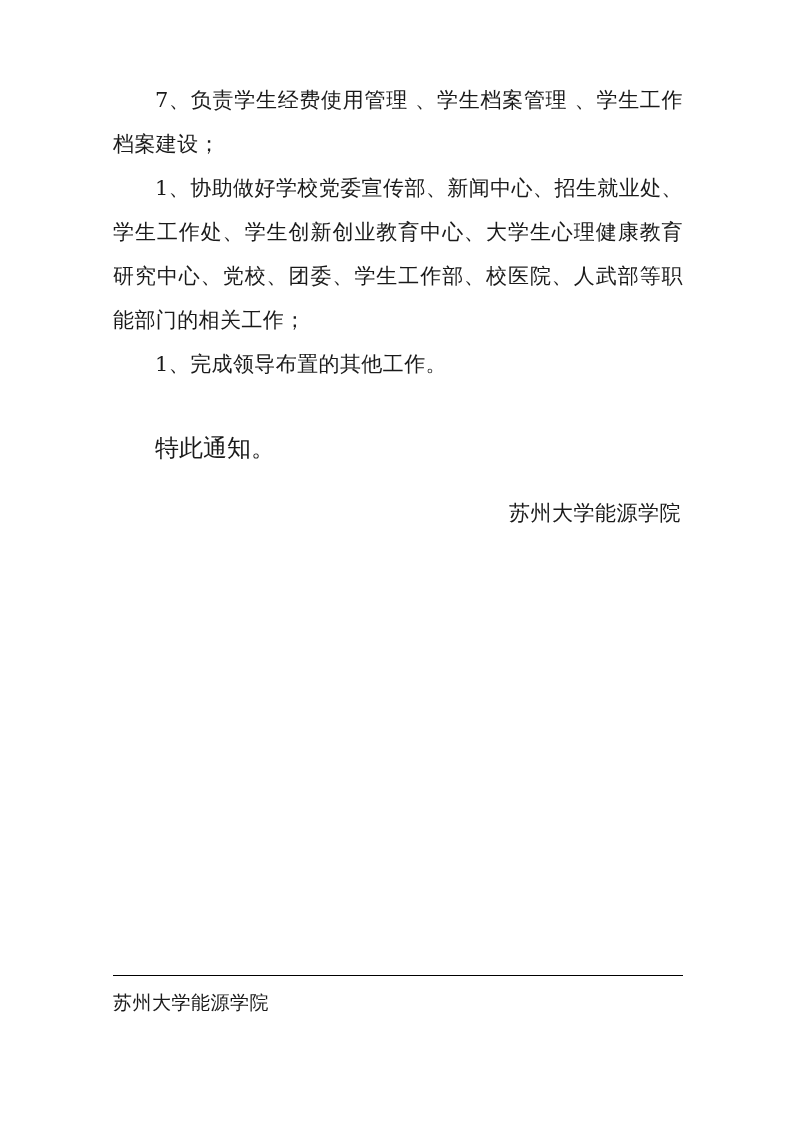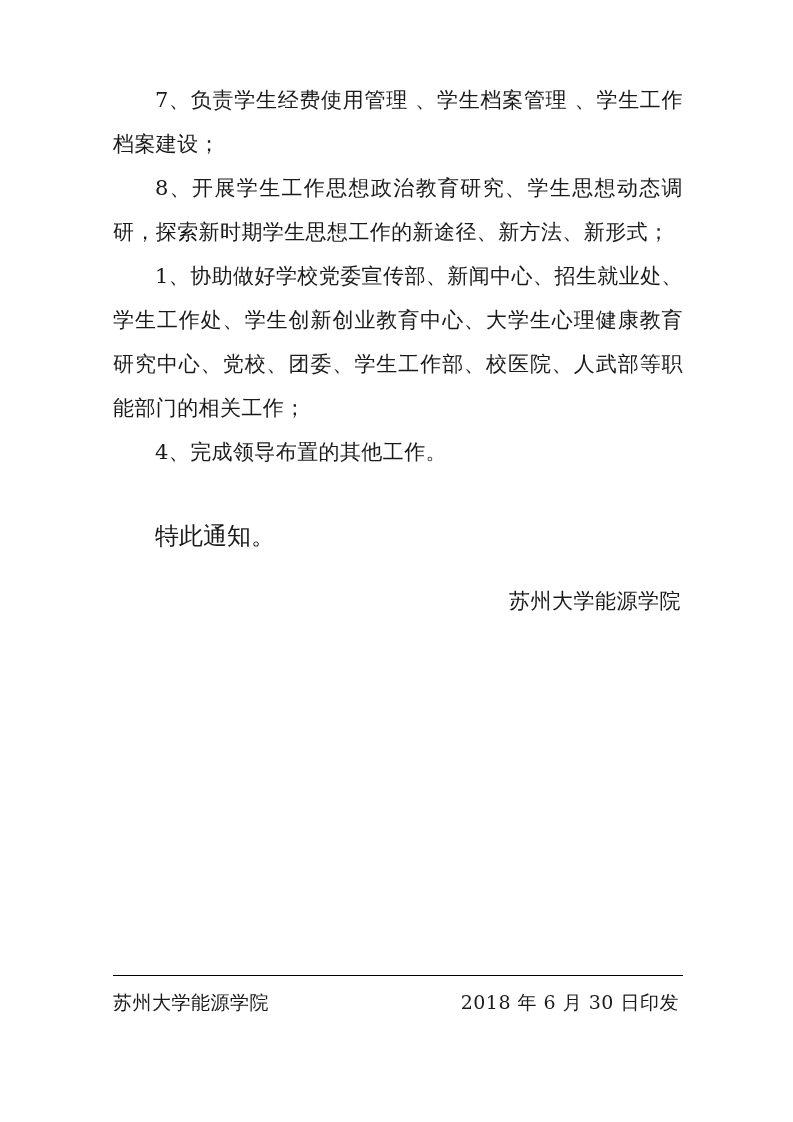--- a/index.html
+++ b/index.html
@@ -76,31 +76,29 @@
     padding-right: 4px;
   }
 </style>
 </head>
 <body>
 
 <div class="page">
 
   <div class="body-area">
     <p class="para">7、负责学生经费使用管理 、学生档案管理 、学生工作档案建设；</p>
-    <p class="para">8、开展学生工作思想政治教育研究、学生思想动态调研，探索新时期学生思想工作的新途径、新方法、新形式；</p>
     <p class="para">1、协助做好学校党委宣传部、新闻中心、招生就业处、学生工作处、学生创新创业教育中心、大学生心理健康教育研究中心、党校、团委、学生工作部、校医院、人武部等职能部门的相关工作；</p>
-    <p class="para">4、完成领导布置的其他工作。</p>
+    <p class="para">1、完成领导布置的其他工作。</p>
 
     <p class="notice-line">特此通知。</p>
 
     <div class="signature">
       <span class="sig-line">苏州大学能源学院</span>
     </div>
   </div>
 
   <div class="footer-rule"></div>
 
   <div class="footer">
     <span>苏州大学能源学院</span>
-    <span class="footer-right">2018 年 6 月 30 日印发</span>
   </div>
 
 </div>
 
 </body></html>

